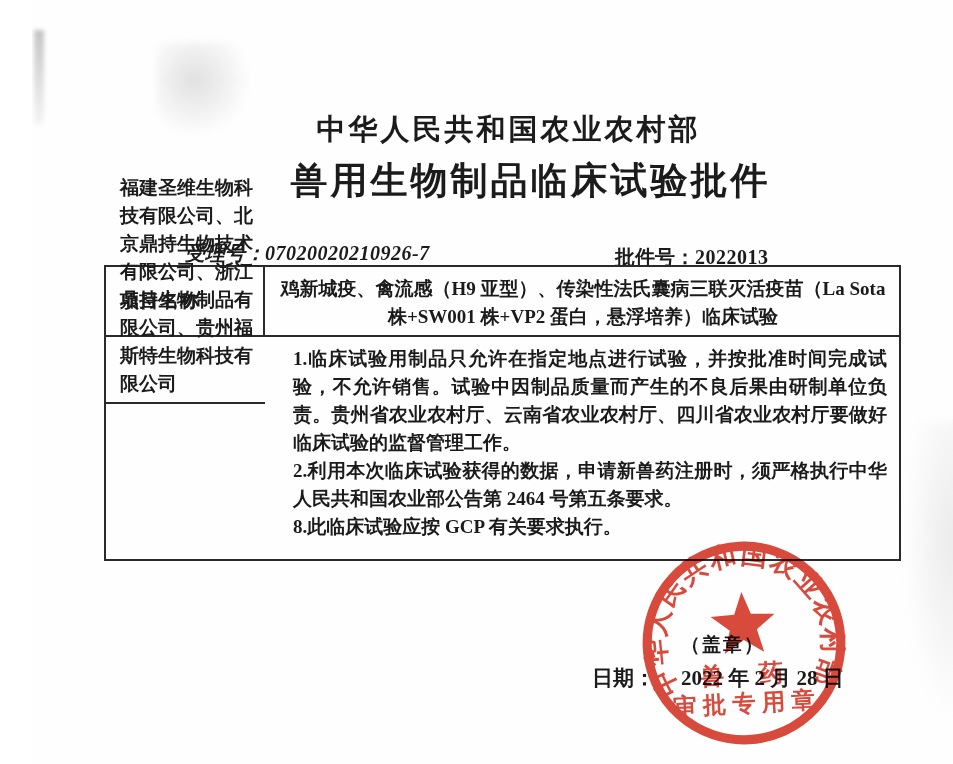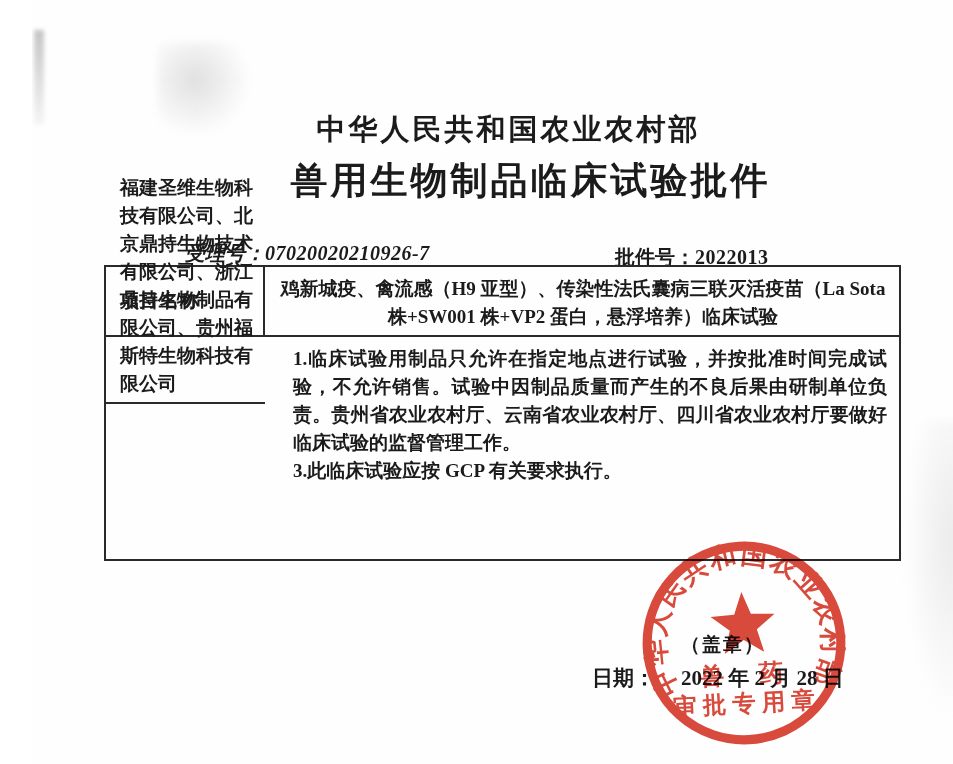--- a/index.html
+++ b/index.html
@@ -125,21 +125,22 @@
     <div class="cell last-col content-cell content-center">
       <div>鸡新城疫、禽流感（H9 亚型）、传染性法氏囊病三联灭活疫苗（La Sota 株+SW001 株+VP2 蛋白，悬浮培养）临床试验</div>
     </div>
 
     <div class="cell last-col content-cell content-left">
       <div>福建圣维生物科技有限公司、北京鼎持生物技术有限公司、浙江鼎持生物制品有限公司、贵州福斯特生物科技有限公司</div>
     </div>
 
     <div class="cell last-row last-col content-cell content-req">
       <p>1.临床试验用制品只允许在指定地点进行试验，并按批准时间完成试验，不允许销售。试验中因制品质量而产生的不良后果由研制单位负责。贵州省农业农村厅、云南省农业农村厅、四川省农业农村厅要做好临床试验的监督管理工作。</p>
-      <p>3.此临床试验应按 GCP 有关要求执行。</p>
+      <p>2.利用本次临床试验获得的数据，申请新兽药注册时，须严格执行中华人民共和国农业部公告第 2464 号第五条要求。</p>
+      <p>8.此临床试验应按 GCP 有关要求执行。</p>
     </div>
   </div>
 
   <div class="seal-hint">（盖章）</div>
 
   <div class="date-line">
     <span>日期：</span><span class="date-value">2022 年 2 月 28 日</span>
   </div>
 
   <div class="stamp">

